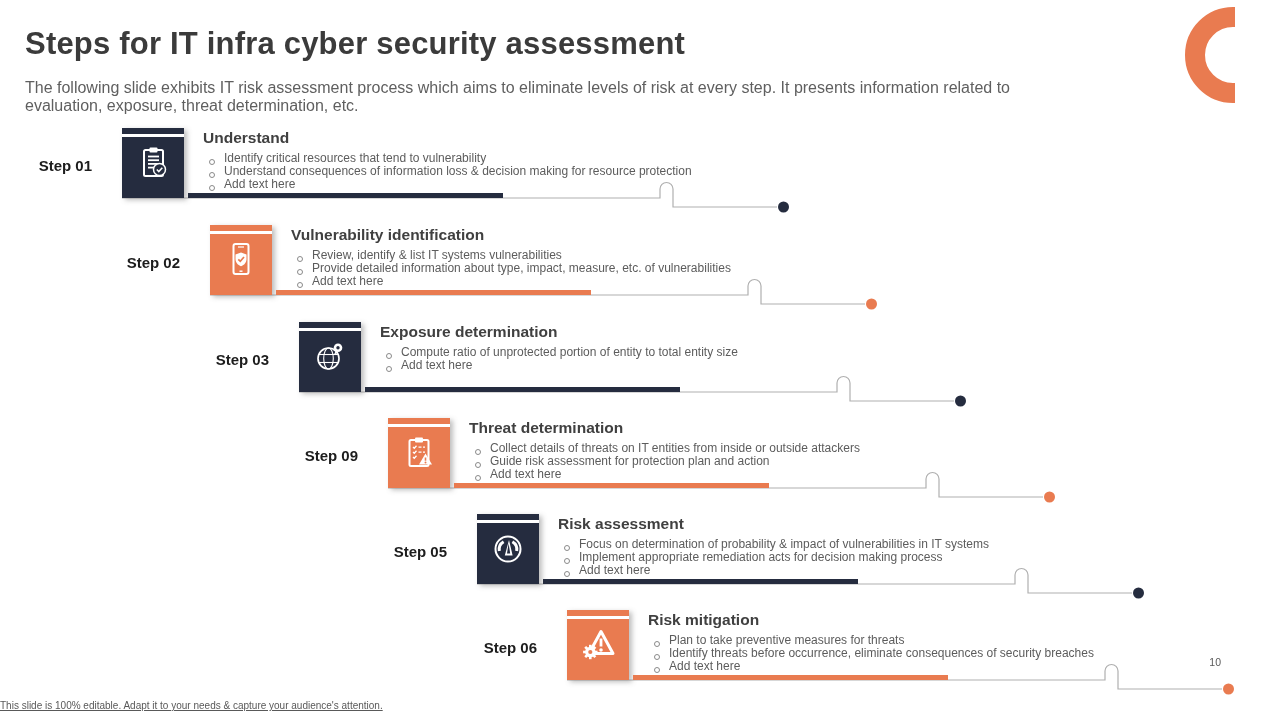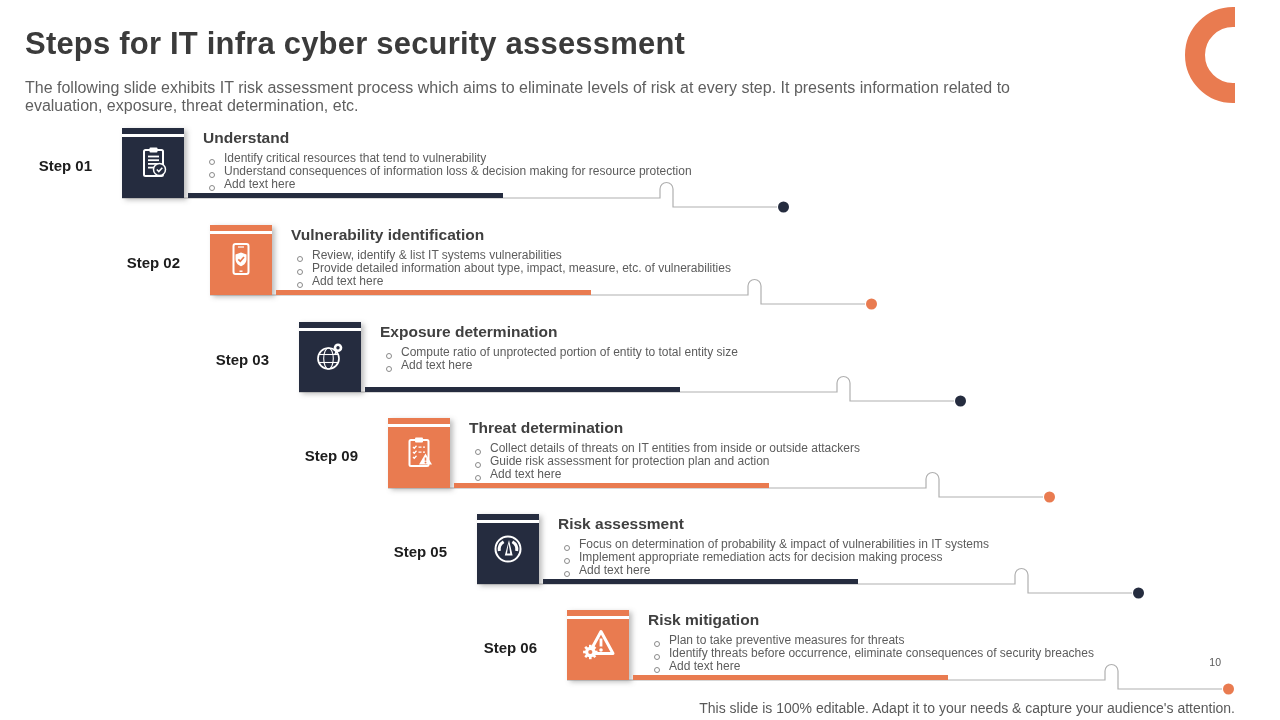--- a/index.html
+++ b/index.html
@@ -39,21 +39,21 @@
   .dark .bar{background:var(--dark);} .orange .bar{background:var(--orange);}
 
   .content{position:absolute;left:81px;top:0;width:580px;}
   .step-title{font-size:15.5px;font-weight:700;color:#404040;margin:1px 0 5px 0;}
   .bullets{list-style:none;margin:0;padding:0;}
   .bullets li{display:flex;align-items:flex-end;font-size:12px;color:#5c5c5c;line-height:13px;}
   .bm{flex:0 0 auto;width:4px;height:4px;border:1px solid #8a8a8a;border-radius:50%;
       margin:4px 9px 0 6px;}
 
   
-  .footer{position:absolute;left:0;right:0;top:700px;text-align:right;font-size:14px;color:#595959;}
+  .footer{position:absolute;left:0;right:0;top:700px;text-align:left;font-size:10px;color:#595959;text-decoration:underline;}
   .page-number{position:absolute;right:14px;top:656px;font-size:10.5px;color:#595959;}
 </style>
 </head>
 <body>
 
 <div class="slide">
 
   <div class="title">Steps for IT infra cyber security assessment</div>
   <div class="subtitle">The following slide exhibits IT risk assessment process which aims to eliminate levels of risk at every step. It presents information related to evaluation, exposure, threat determination, etc.</div>
   <div class="donut"></div>

